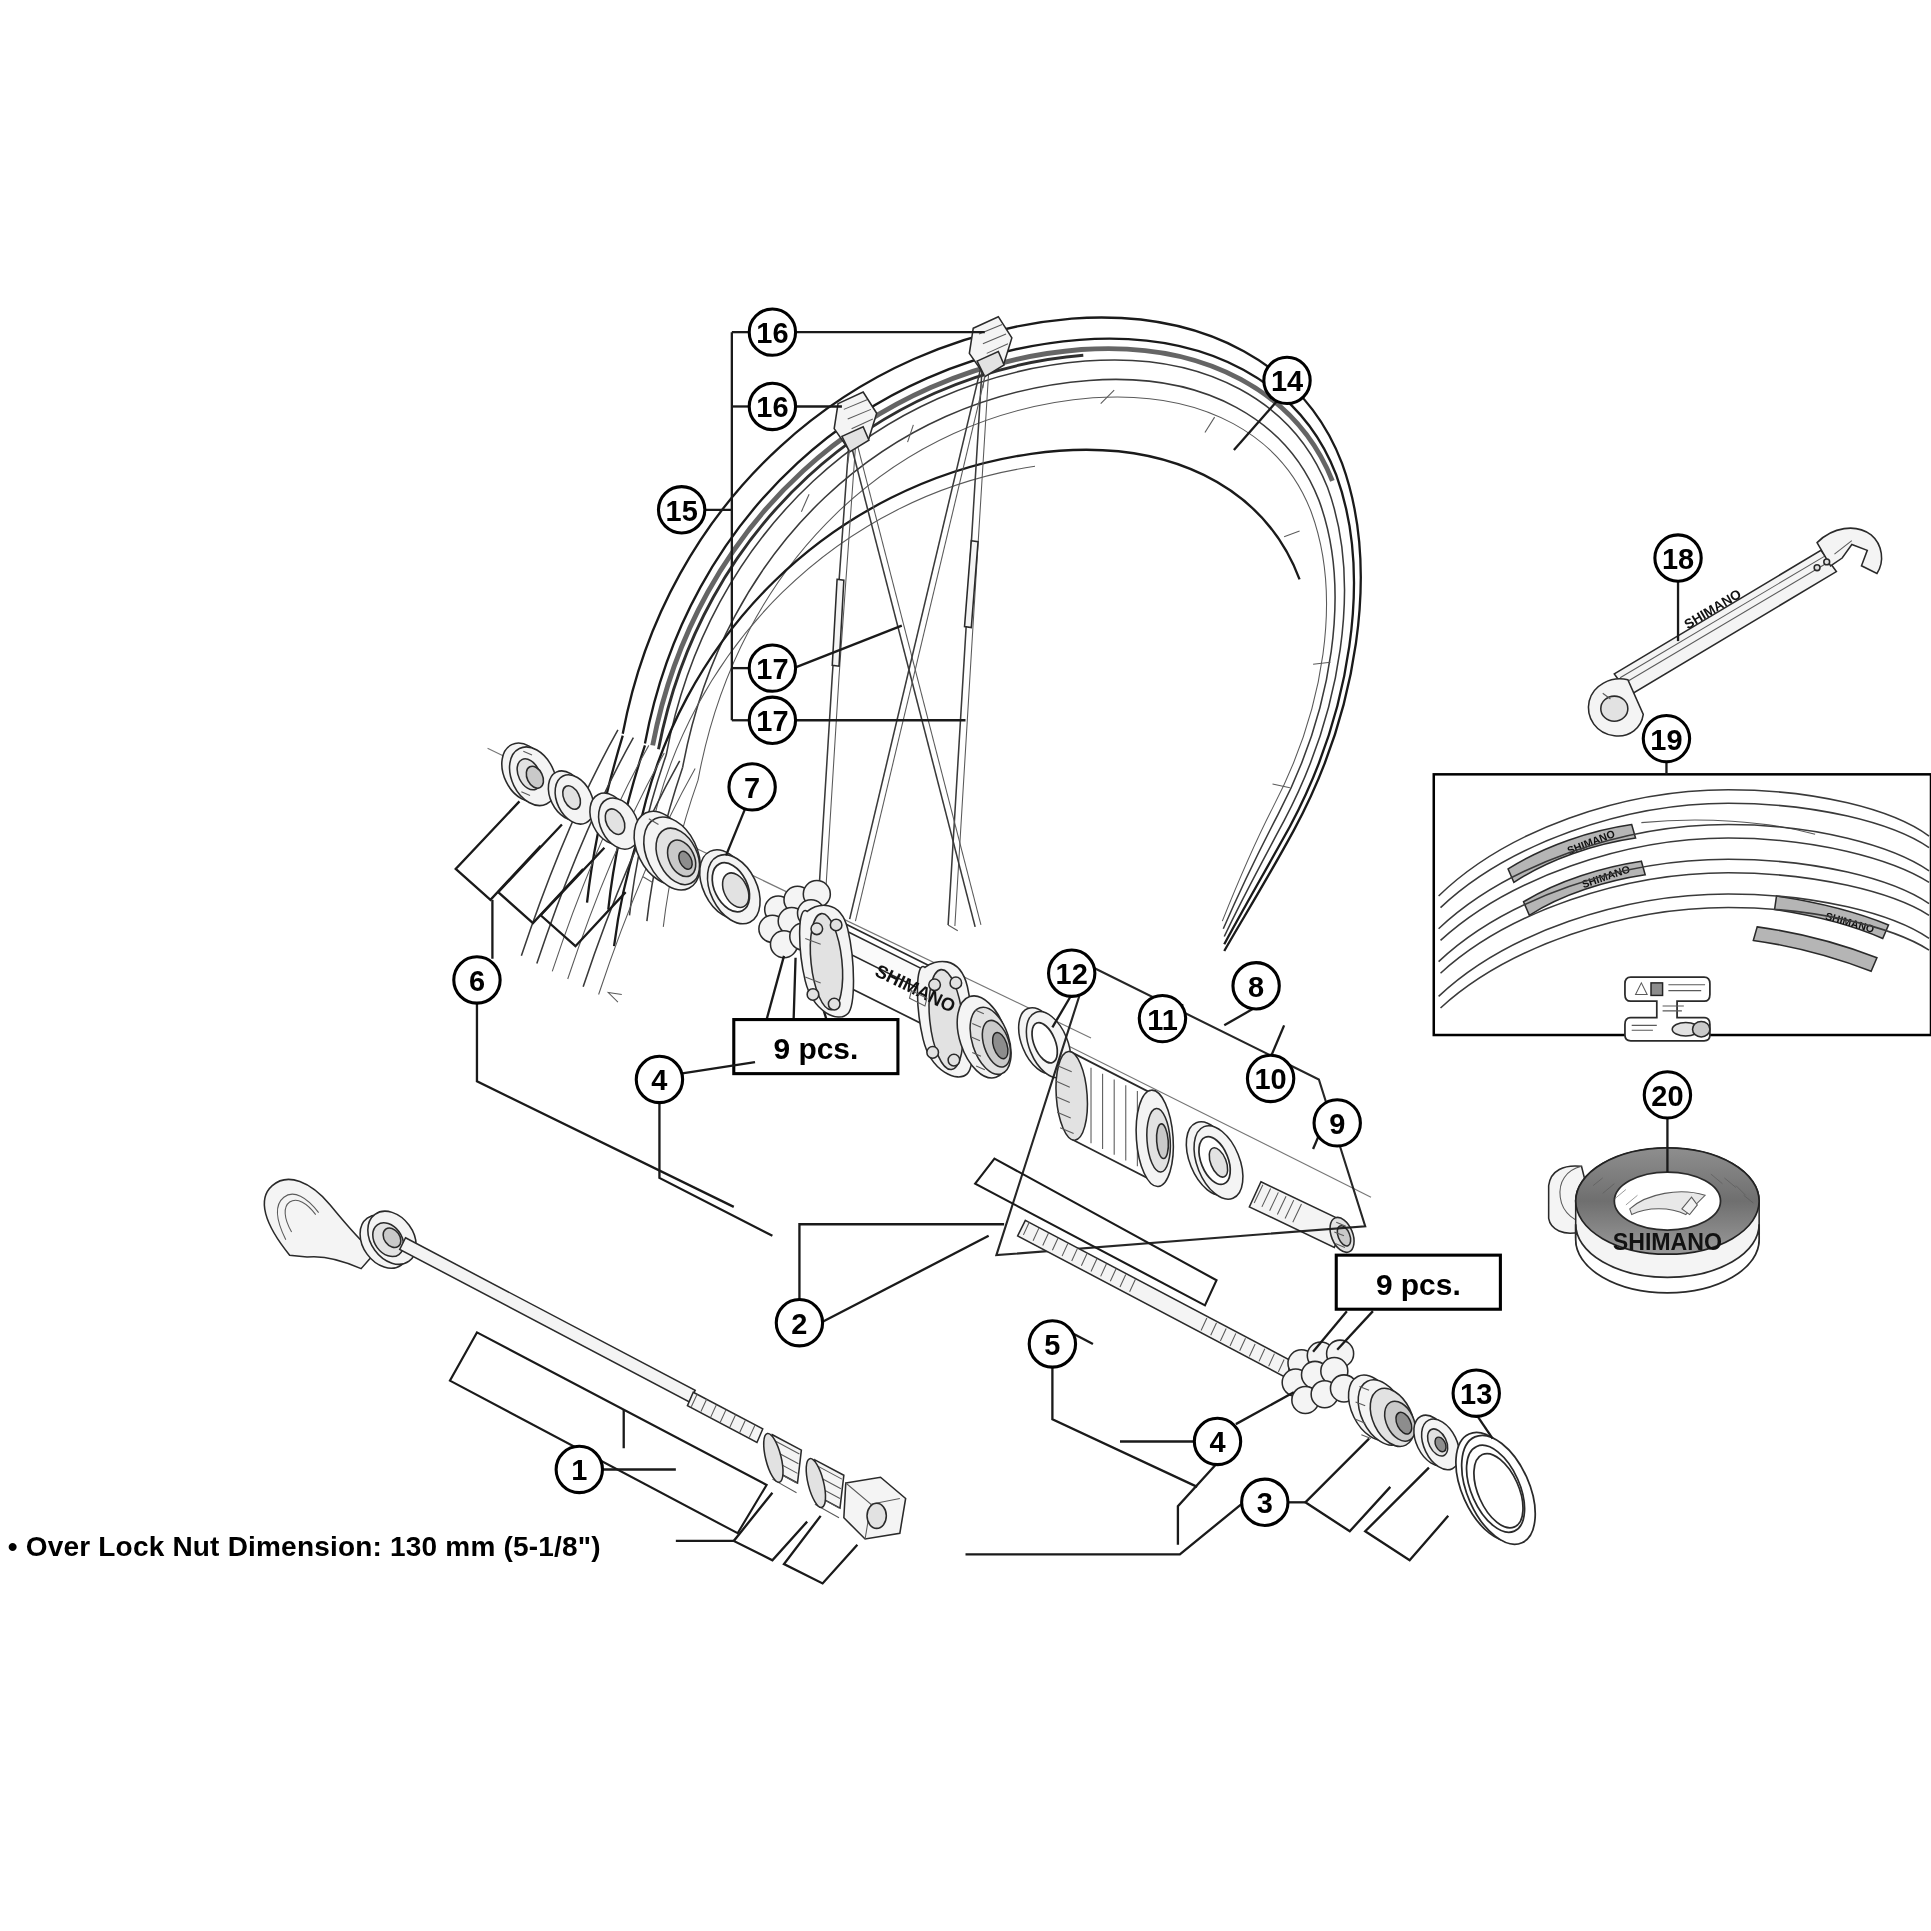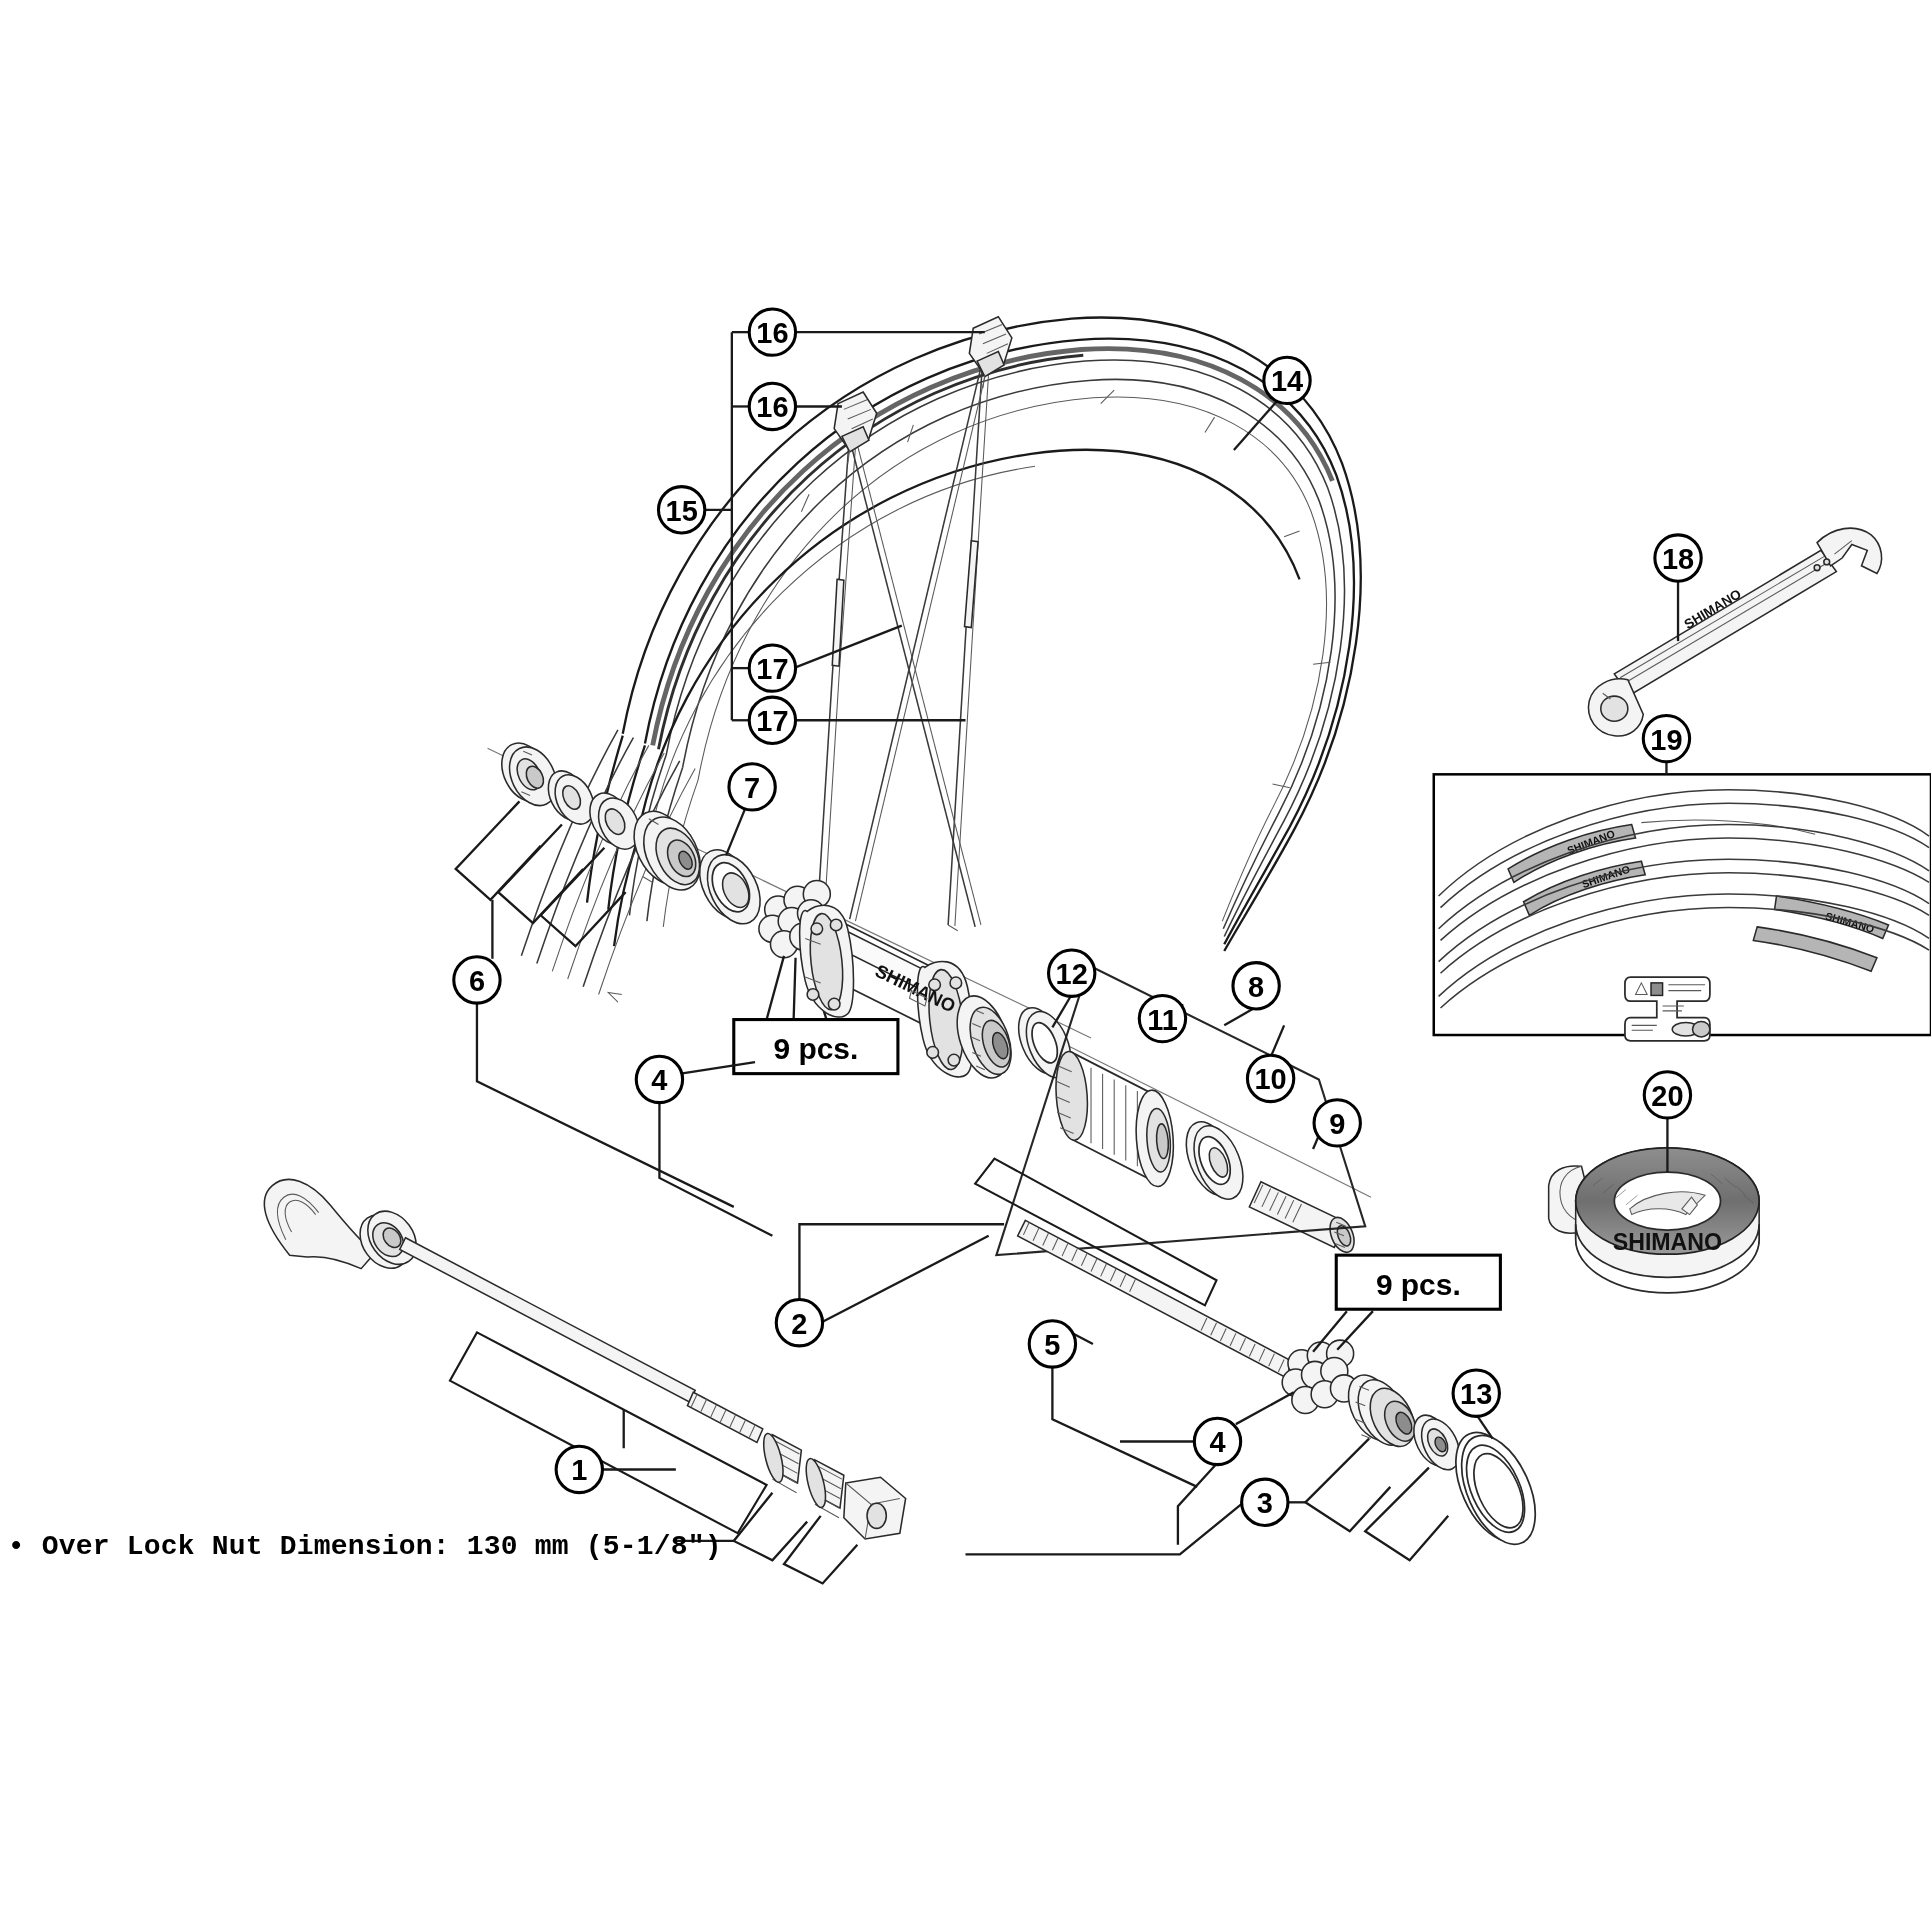--- a/index.html
+++ b/index.html
@@ -21,21 +21,21 @@
     position: absolute;
     left: 0;
     top: 0;
     width: 1931px;
     height: 1931px;
   }
   .note-text {
     position: absolute;
     left: 7.7px;
     top: 1531px;
-    font-family: Liberation Mono, monospace;
+    font-family: Liberation Sans, sans-serif;
     font-size: 28px;
     font-weight: bold;
     color: #000000;
     letter-spacing: 0.2px;
     white-space: nowrap;
   }
   
   .ln { stroke: #1a1a1a; fill: none; stroke-width: 2.4; }
   .ln-thin { stroke: #3a3a3a; fill: none; stroke-width: 1.6; }
   .ln-hair { stroke: #5a5a5a; fill: none; stroke-width: 1.1; }

